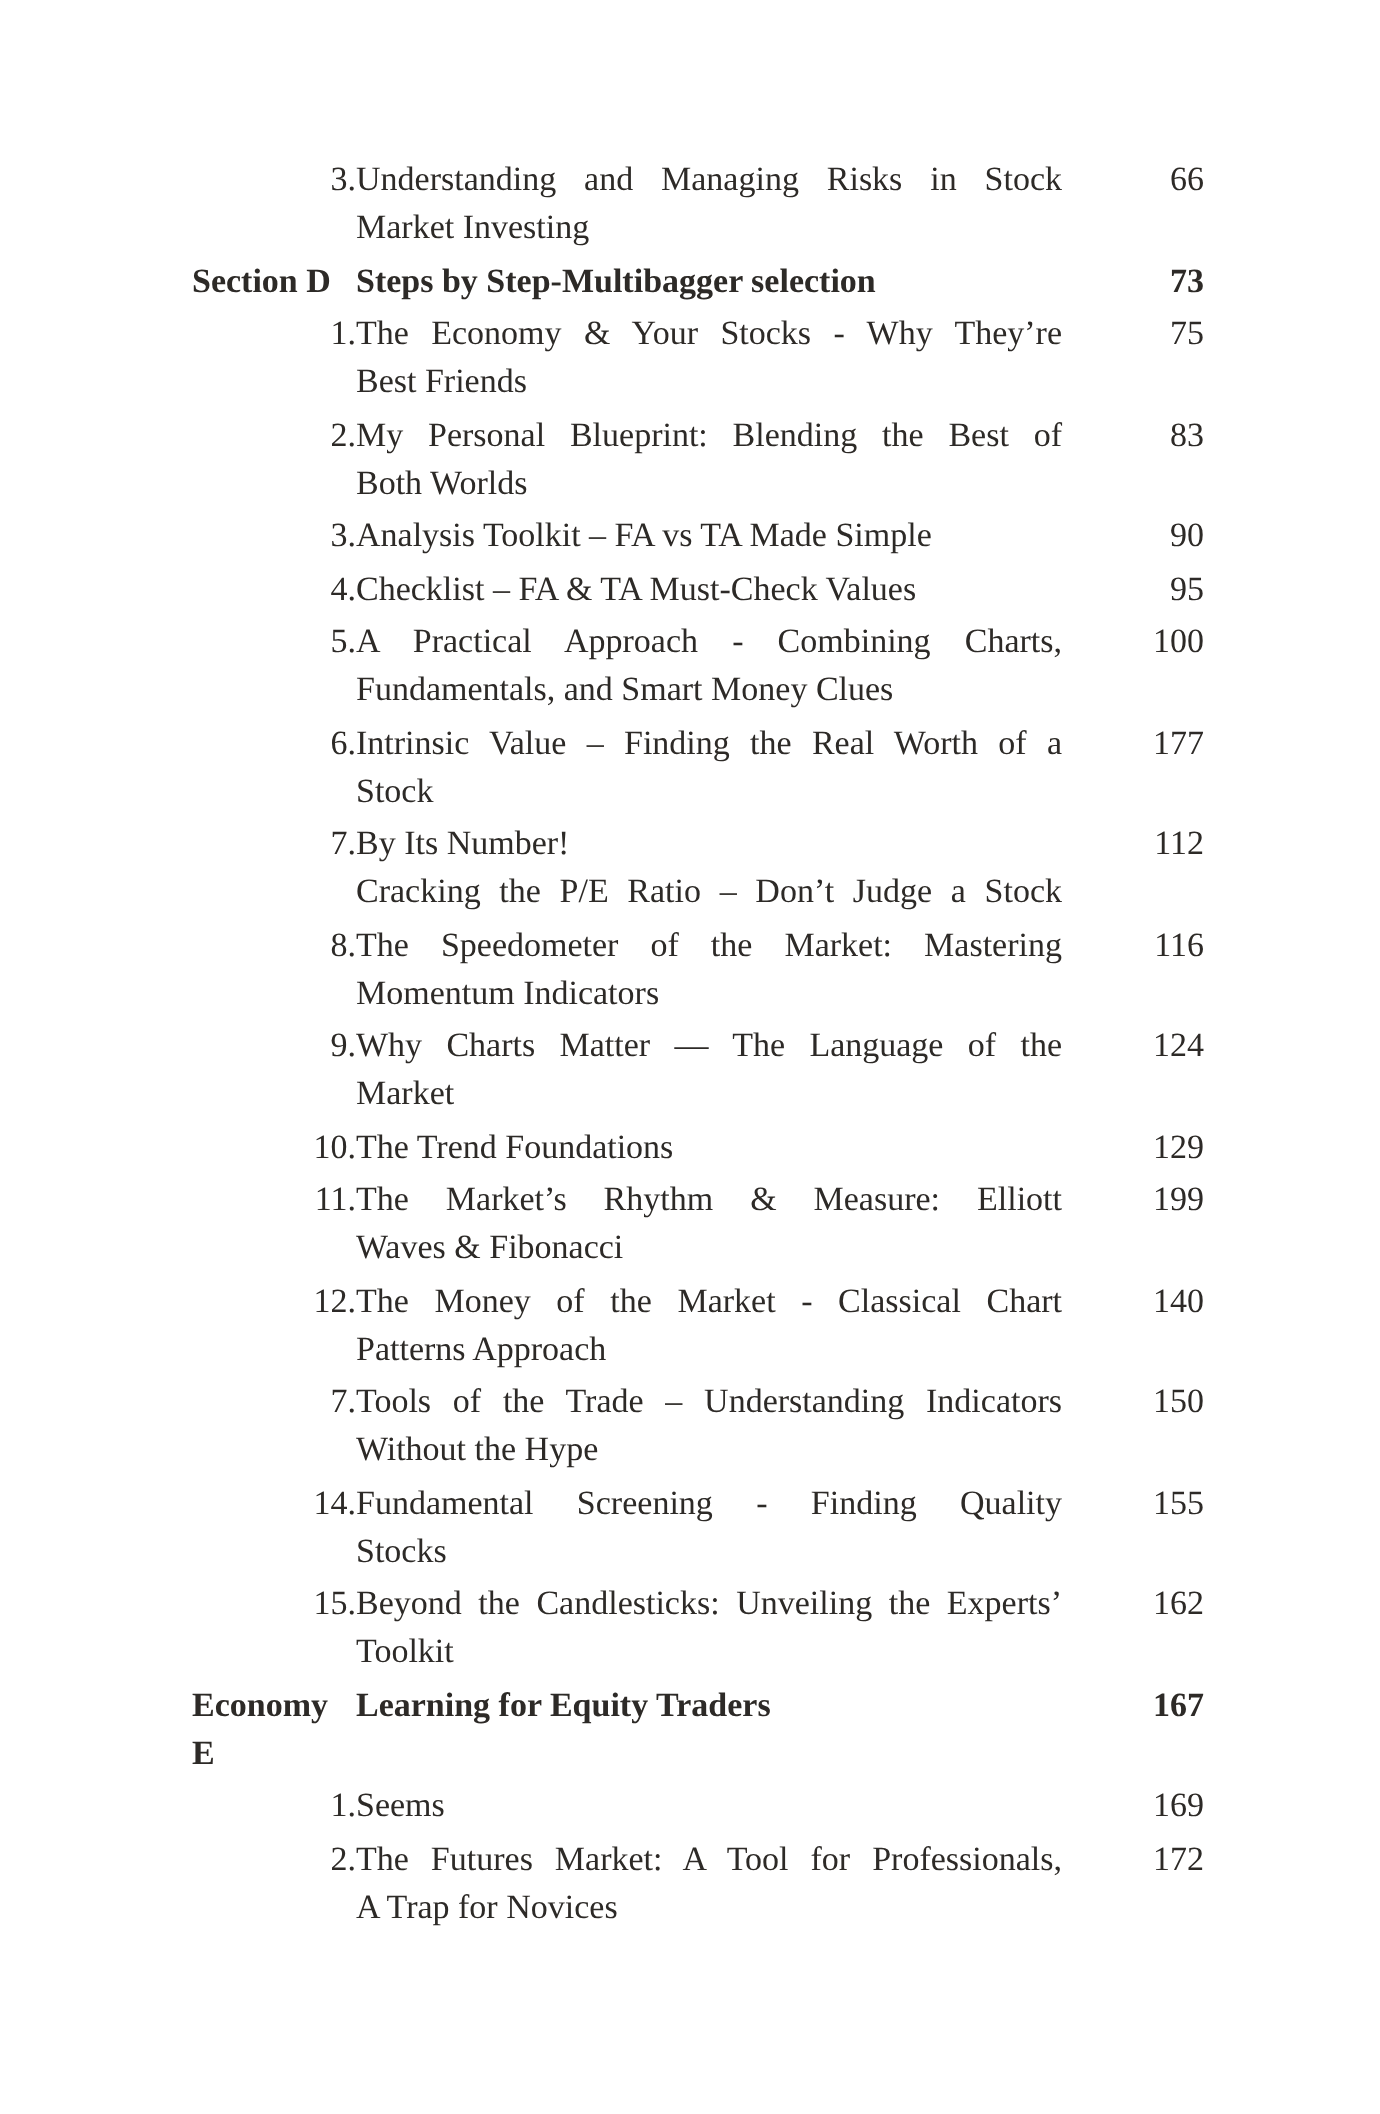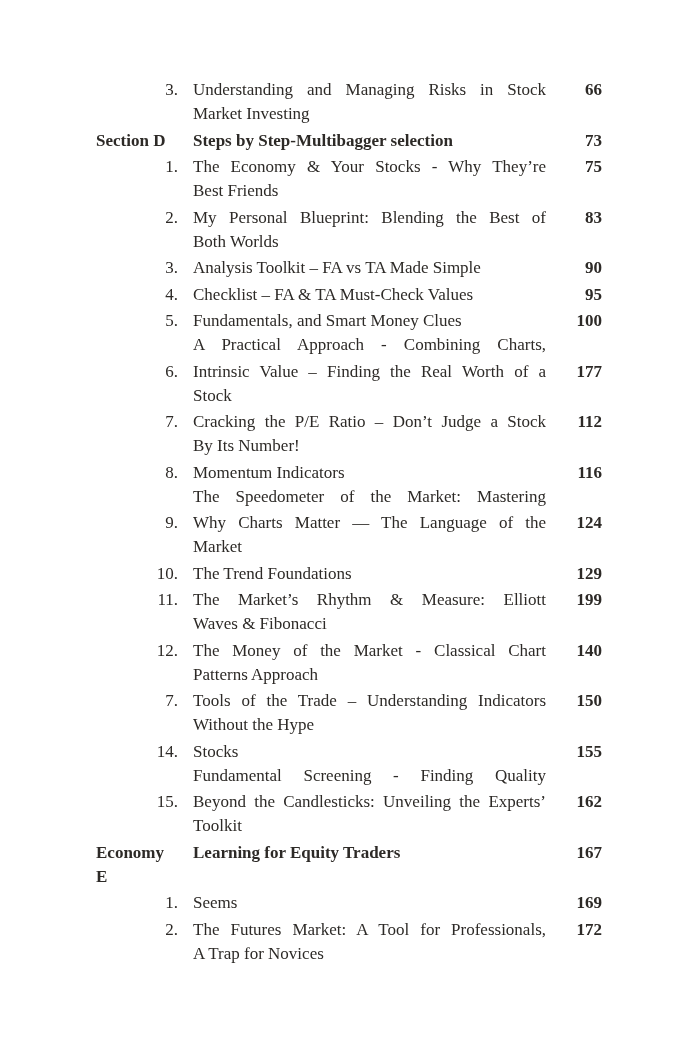--- a/index.html
+++ b/index.html
@@ -35,26 +35,24 @@
     width: 82px;
     flex: 0 0 82px;
     text-align: right;
   }
   .row.section .col-label {
     text-align: left;
   }
   .col-title {
     width: 353px;
     flex: 0 0 353px;
-    margin-left: 15px;
   }
   .col-page {
     flex: 1 1 auto;
     text-align: right;
-    font-weight: bold;
   }
   .tline {
     text-align: left;
   }
   .tline.just {
     text-align: justify;
     text-align-last: justify;
   }
   .row.bold {
     font-weight: bold;
@@ -106,46 +104,46 @@
       <div class="row">
     <div class="col-label">4.</div>
     <div class="col-title">
           <div class="tline">Checklist – FA &amp; TA Must-Check Values</div>
         </div>
     <div class="col-page">95</div>
   </div>
       <div class="row">
     <div class="col-label">5.</div>
     <div class="col-title">
+          <div class="tline just">A Practical Approach - Combining Charts,</div>
           <div class="tline">Fundamentals, and Smart Money Clues</div>
-          <div class="tline just">A Practical Approach - Combining Charts,</div>
         </div>
     <div class="col-page">100</div>
   </div>
       <div class="row">
     <div class="col-label">6.</div>
     <div class="col-title">
           <div class="tline just">Intrinsic Value – Finding the Real Worth of a</div>
           <div class="tline">Stock</div>
         </div>
     <div class="col-page">177</div>
   </div>
       <div class="row">
     <div class="col-label">7.</div>
     <div class="col-title">
+          <div class="tline">By Its Number!</div>
           <div class="tline just">Cracking the P/E Ratio – Don’t Judge a Stock</div>
-          <div class="tline">By Its Number!</div>
         </div>
     <div class="col-page">112</div>
   </div>
       <div class="row">
     <div class="col-label">8.</div>
     <div class="col-title">
+          <div class="tline just">The Speedometer of the Market: Mastering</div>
           <div class="tline">Momentum Indicators</div>
-          <div class="tline just">The Speedometer of the Market: Mastering</div>
         </div>
     <div class="col-page">116</div>
   </div>
       <div class="row">
     <div class="col-label">9.</div>
     <div class="col-title">
           <div class="tline just">Why Charts Matter — The Language of the</div>
           <div class="tline">Market</div>
         </div>
     <div class="col-page">124</div>
@@ -177,22 +175,22 @@
     <div class="col-label">7.</div>
     <div class="col-title">
           <div class="tline just">Tools of the Trade – Understanding Indicators</div>
           <div class="tline">Without the Hype</div>
         </div>
     <div class="col-page">150</div>
   </div>
       <div class="row">
     <div class="col-label">14.</div>
     <div class="col-title">
+          <div class="tline just">Fundamental Screening - Finding Quality</div>
           <div class="tline">Stocks</div>
-          <div class="tline just">Fundamental Screening - Finding Quality</div>
         </div>
     <div class="col-page">155</div>
   </div>
       <div class="row">
     <div class="col-label">15.</div>
     <div class="col-title">
           <div class="tline just">Beyond the Candlesticks: Unveiling the Experts’</div>
           <div class="tline">Toolkit</div>
         </div>
     <div class="col-page">162</div>

